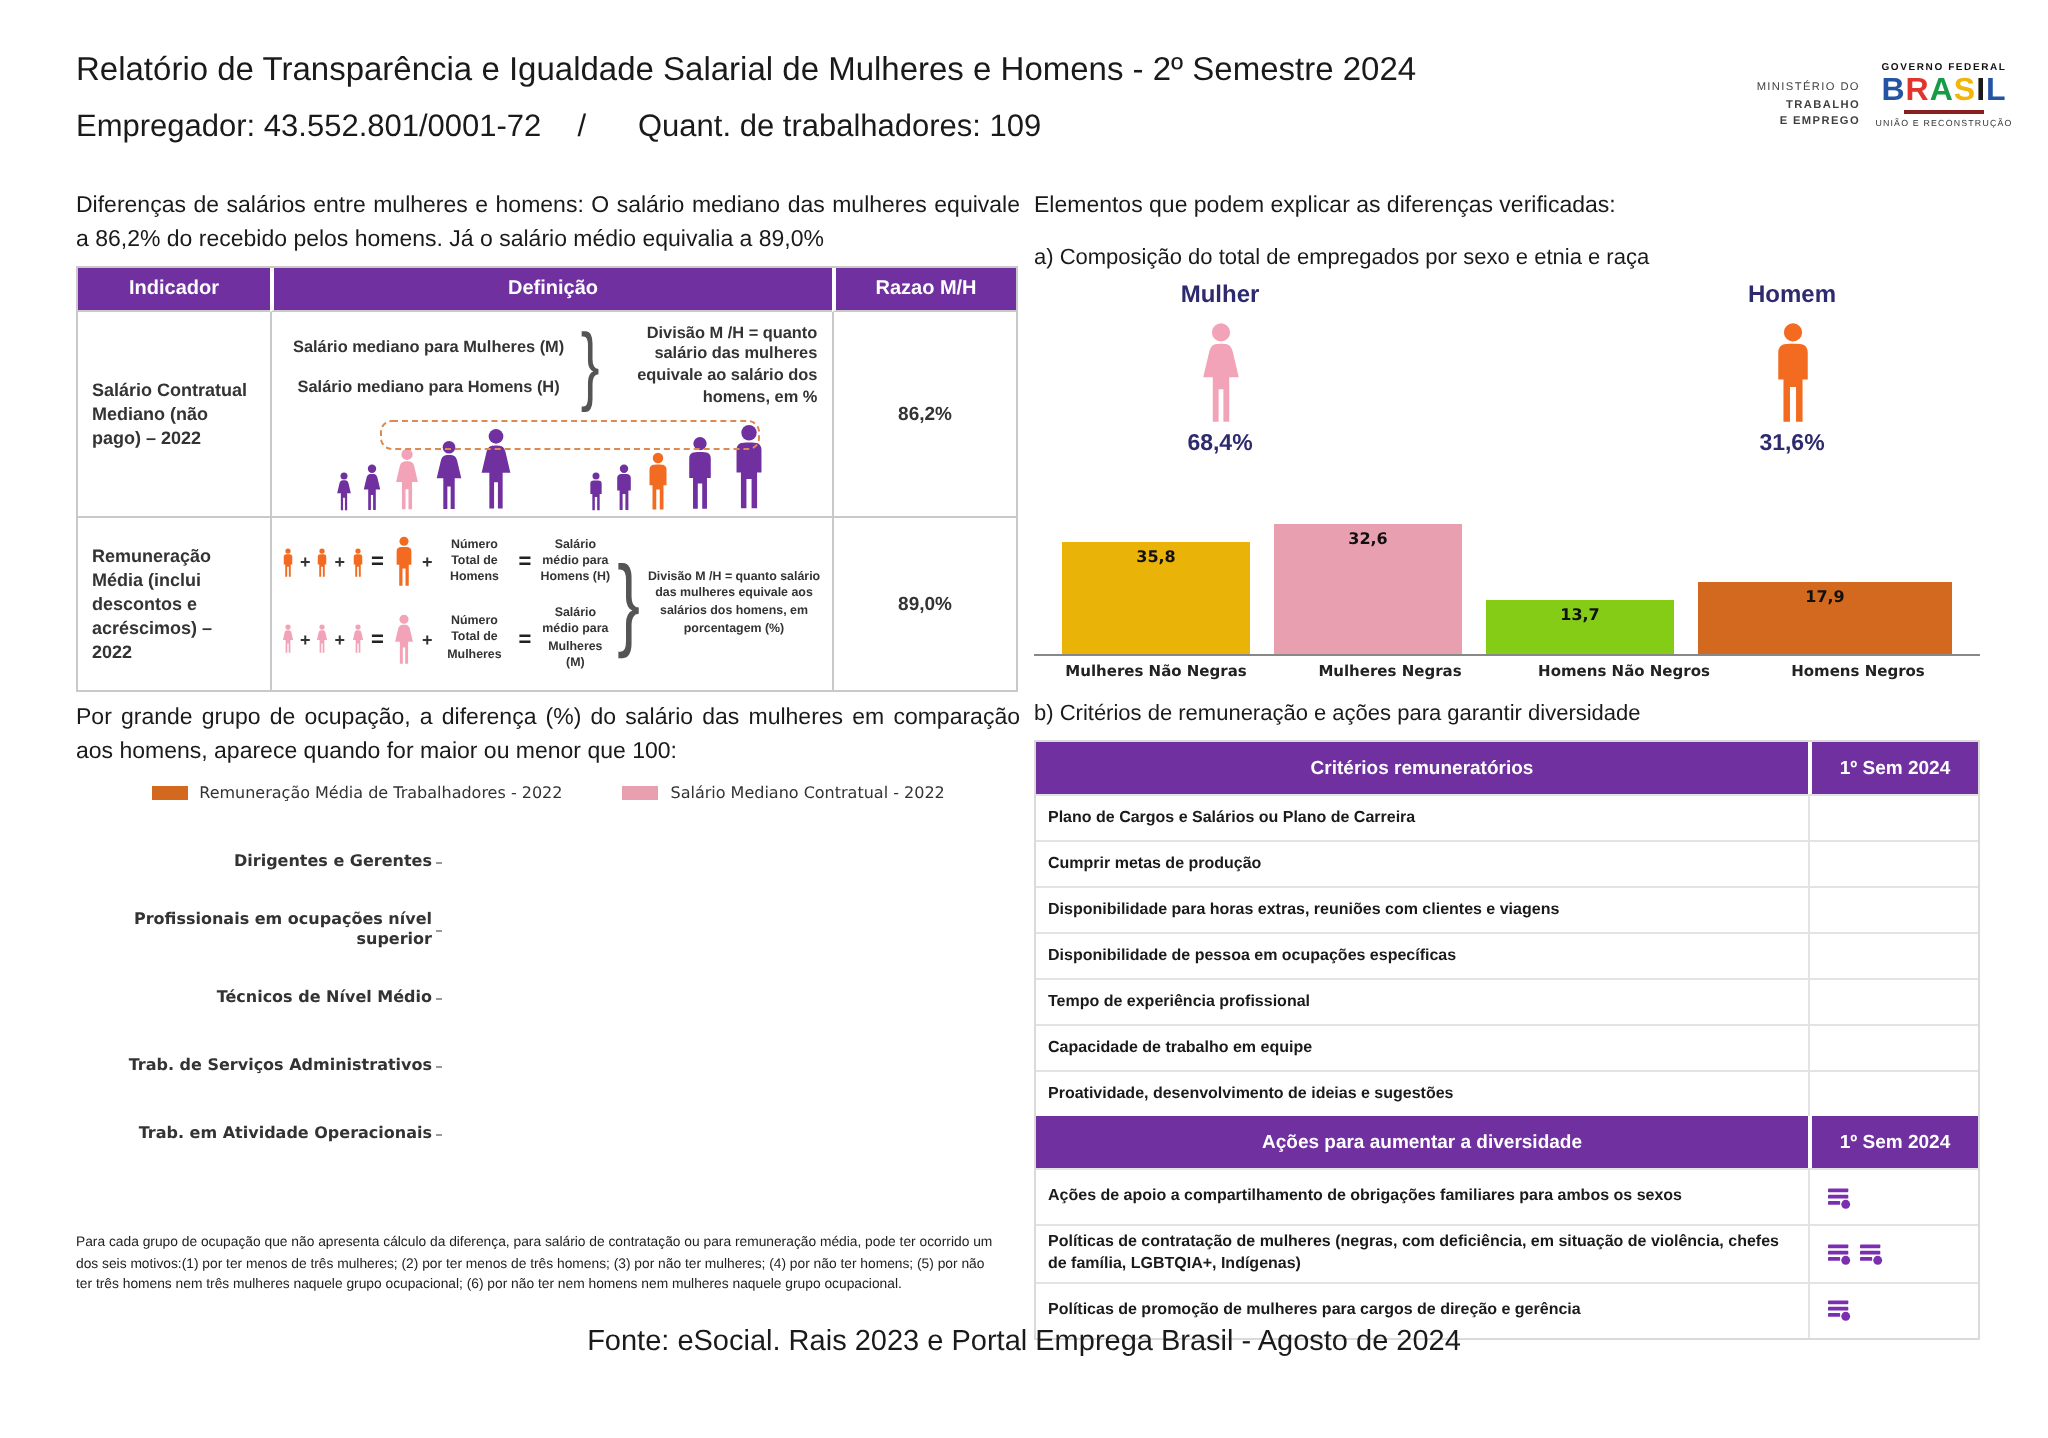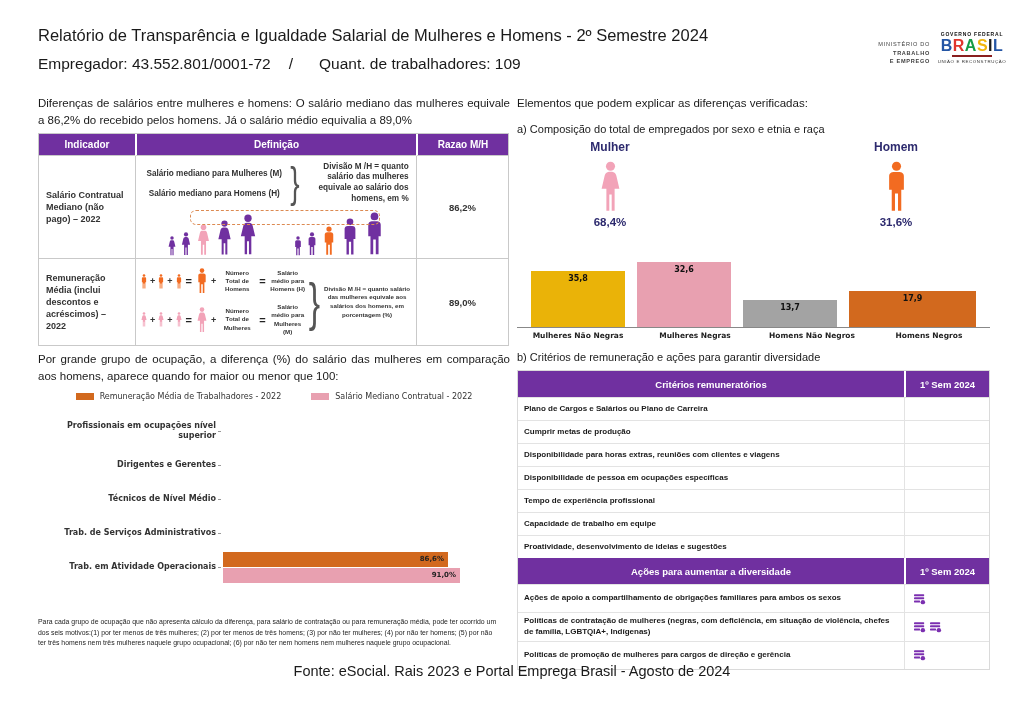--- a/index.html
+++ b/index.html
@@ -242,50 +242,42 @@
         <span class="leg-swatch" style="background: rgb(210, 105, 30);"></span>
         <span>Remuneração Média de Trabalhadores - 2022</span>
       </div>
       <div class="leg-item">
         <span class="leg-swatch" style="background: rgb(232, 160, 176);"></span>
         <span>Salário Mediano Contratual - 2022</span>
       </div>
     </div>
   <div class="occ-chart" id="occ-chart">
       <div class="occ-row">
-        <div class="occ-label">Profissionais em ocupações nível superior</div>
+        <div class="occ-label">Dirigentes e Gerentes</div>
         <div class="occ-tick"></div>
         <div class="occ-plot"></div>
       </div>
       <div class="occ-row">
-        <div class="occ-label">Dirigentes e Gerentes</div>
+        <div class="occ-label">Profissionais em ocupações nível superior</div>
         <div class="occ-tick"></div>
         <div class="occ-plot"></div>
       </div>
       <div class="occ-row">
         <div class="occ-label">Técnicos de Nível Médio</div>
         <div class="occ-tick"></div>
         <div class="occ-plot"></div>
       </div>
       <div class="occ-row">
         <div class="occ-label">Trab. de Serviços Administrativos</div>
         <div class="occ-tick"></div>
         <div class="occ-plot"></div>
       </div>
       <div class="occ-row">
         <div class="occ-label">Trab. em Atividade Operacionais</div>
         <div class="occ-tick"></div>
-        <div class="occ-plot">
-          <div class="occ-bar" style="width: 225px; background: rgb(210, 105, 30);">
-            <span>86,6%</span>
-          </div>
-          <div class="occ-bar" style="width: 237px; background: rgb(232, 160, 176);">
-            <span>91,0%</span>
-          </div>
-        </div>
       </div>
     </div>
   <div class="occ-note">Para cada grupo de ocupação que não apresenta cálculo da diferença, para salário de contratação ou para remuneração média, pode ter ocorrido um dos seis motivos:(1) por ter menos de três mulheres; (2) por ter menos de três homens; (3) por não ter mulheres; (4) por não ter homens; (5) por não ter três homens nem três mulheres naquele grupo ocupacional; (6) por não ter nem homens nem mulheres naquele grupo ocupacional.</div>
 
   <div class="elements-title">Elementos que podem explicar as diferenças verificadas:</div>
   <div class="section-a">a) Composição do total de empregados por sexo e etnia e raça</div>
 
   <div class="gender-f">
     <div class="gender-label">Mulher</div>
     <div class="gender-icon" id="icon-female"><svg width="27" height="52" viewBox="0 0 24 48" fill="#F2A3B8">
@@ -304,21 +296,21 @@
   </div>
 
   <div class="comp-chart">
     <div class="comp-plot" id="comp-plot">
         <div class="comp-bar" style="height: 56px; background: #eab308;">
           <div class="comp-val">35,8</div>
         </div>
         <div class="comp-bar" style="height: 65px; background: rgb(232, 160, 176);">
           <div class="comp-val">32,6</div>
         </div>
-        <div class="comp-bar" style="height: 27px; background: #a3a3a3;">
+        <div class="comp-bar" style="height: 27px; background: #84cc16;">
           <div class="comp-val">13,7</div>
         </div>
         <div class="comp-bar" style="height: 36px; background: rgb(210, 105, 30); padding-left: 33px;">
           <div class="comp-val">17,9</div>
         </div>
       </div>
     <div class="comp-cats" id="comp-cats">
         <div class="comp-cat">Mulheres Não Negras</div>
         <div class="comp-cat">Mulheres Negras</div>
         <div class="comp-cat">Homens Não Negros</div>

